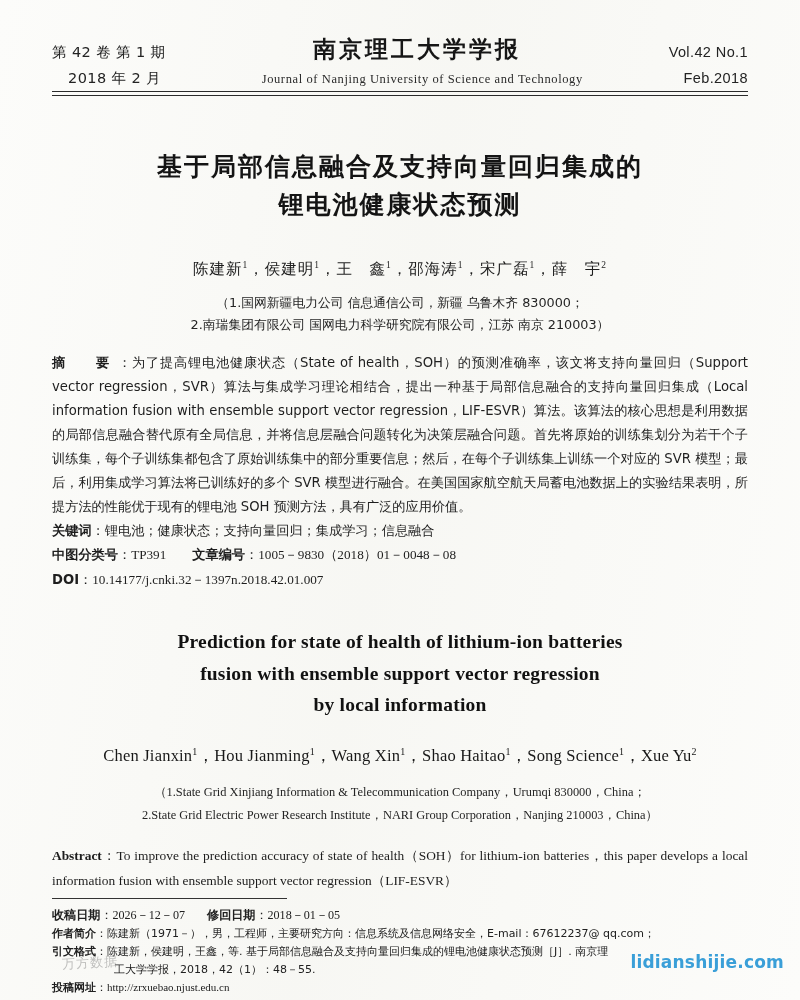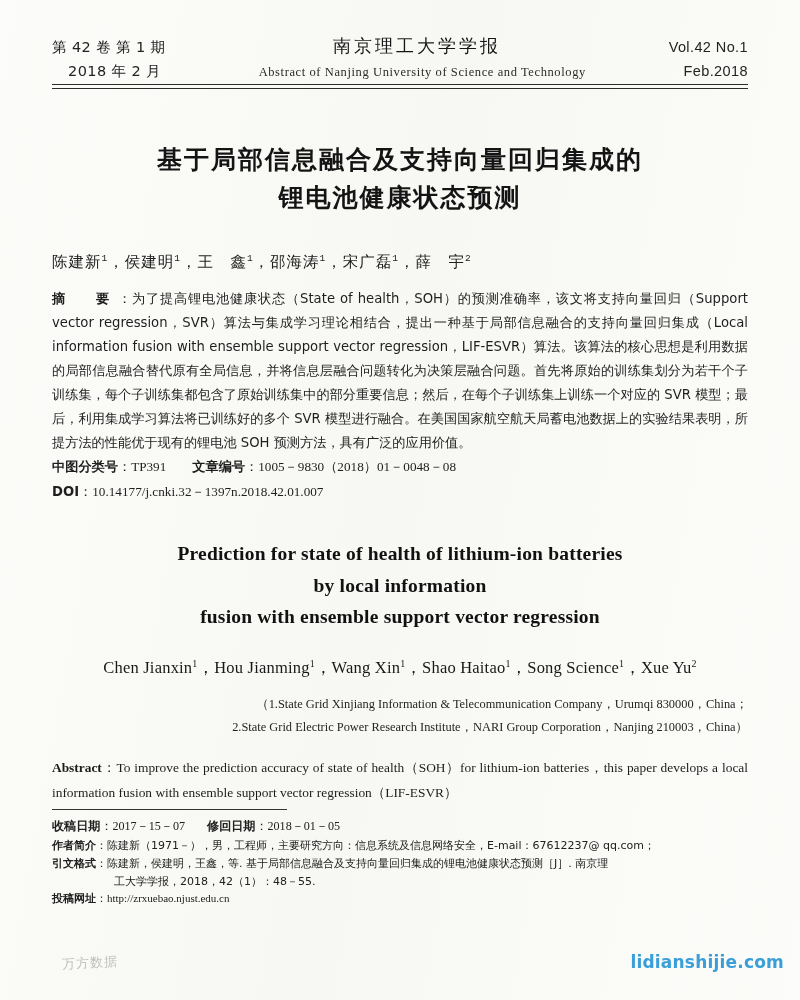--- a/index.html
+++ b/index.html
@@ -46,22 +46,22 @@
     color: #232323;
   }
   .mast-left.cn, .mast-right.en {
     font-family: Liberation Sans, sans-serif;
   }
   .cnfont {
     font-family: "DejaVu Sans", "Liberation Sans", sans-serif;
   }
   .mast-center-cn {
     font-family: "DejaVu Sans", "Liberation Sans", sans-serif;
-    font-weight: normal;
-    font-size: 18px;
+    font-weight: bold;
+    font-size: 23px;
     letter-spacing: 3px;
     color: #161616;
   }
   .mast-center-en {
     font-size: 12.5px;
     letter-spacing: 0.6px;
     color: #2a2a2a;
   }
   .mast-row2 { margin-bottom: 2px; }
   .mast-left-indent { padding-left: 16px; }
@@ -80,26 +80,26 @@
     font-weight: bold;
     font-size: 25px;
     letter-spacing: 2px;
     line-height: 1.55;
     color: #141414;
     margin-top: 52px;
   }
   .title-cn .l2 { display: block; }
 
   .authors-cn {
-    text-align: left;
+    text-align: center;
     font-size: 15.5px;
     letter-spacing: 1px;
     margin-top: 34px;
     color: #1d1d1d;
-    font-family: Liberation Mono, monospace;
+    font-family: Liberation Serif, serif;
   }
   .authors-cn sup { font-size: 9.5px; vertical-align: super; }
 
   .affil-cn {
     text-align: center;
     font-size: 12.8px;
     line-height: 1.75;
     margin-top: 12px;
     color: #242424;
     font-family: "DejaVu Sans", "Liberation Sans", sans-serif;
@@ -143,21 +143,21 @@
   .authors-en {
     text-align: center;
     font-size: 16.5px;
     margin-top: 24px;
     letter-spacing: 0.2px;
     color: #181818;
   }
   .authors-en sup { font-size: 10px; vertical-align: super; }
 
   .affil-en {
-    text-align: right;
+    text-align: center;
     font-size: 12.4px;
     line-height: 1.9;
     margin-top: 14px;
     color: #242424;
   }
 
   .abs-en {
     margin-top: 16px;
     font-size: 13.4px;
     line-height: 1.85;
@@ -215,73 +215,80 @@
 <div class="page">
 
   <div class="masthead">
     <div class="mast-row mast-row1">
       <div class="mast-left cnfont">第 42 卷  第 1 期</div>
       <div class="mast-center-cn">南京理工大学学报</div>
       <div class="mast-right en">Vol.42  No.1</div>
     </div>
     <div class="mast-row mast-row2">
       <div class="mast-left cnfont mast-left-indent">2018 年 2 月</div>
-      <div class="mast-center-en">Abstract of Nanjing University of Science and Technology</div>
+      <div class="mast-center-en">Journal of Nanjing University of Science and Technology</div>
       <div class="mast-right en">Feb.2018</div>
     </div>
     <div class="rule-double"></div>
   </div>
 
   <div class="title-cn">
     <span class="l1">基于局部信息融合及支持向量回归集成的</span>
     <span class="l2">锂电池健康状态预测</span>
   </div>
 
   <div class="authors-cn">
     <span>陈建新</span><sup>1</sup><span>，</span><span>侯建明</span><sup>1</sup><span>，</span><span>王　鑫</span><sup>1</sup><span>，</span><span>邵海涛</span><sup>1</sup><span>，</span><span>宋广磊</span><sup>1</sup><span>，</span><span>薛　宇</span><sup>2</sup>
   </div>
 
+  <div class="affil-cn">
+    <div>（1.国网新疆电力公司 信息通信公司，新疆 乌鲁木齐 830000；</div>
+    <div>2.南瑞集团有限公司 国网电力科学研究院有限公司，江苏 南京 210003）</div>
+  </div>
 
   <div class="abs-cn">
     <span class="lead">摘　要</span><span>：为了提高锂电池健康状态（State of health，SOH）的预测准确率，该文将支持向量回归（Support vector regression，SVR）算法与集成学习理论相结合，提出一种基于局部信息融合的支持向量回归集成（Local information fusion with ensemble support vector regression，LIF-ESVR）算法。该算法的核心思想是利用数据的局部信息融合替代原有全局信息，并将信息层融合问题转化为决策层融合问题。首先将原始的训练集划分为若干个子训练集，每个子训练集都包含了原始训练集中的部分重要信息；然后，在每个子训练集上训练一个对应的 SVR 模型；最后，利用集成学习算法将已训练好的多个 SVR 模型进行融合。在美国国家航空航天局蓄电池数据上的实验结果表明，所提方法的性能优于现有的锂电池 SOH 预测方法，具有广泛的应用价值。</span>
   </div>
 
+  <div class="meta-line">
+    <span class="k">关键词</span><span>：锂电池；健康状态；支持向量回归；集成学习；信息融合</span>
+  </div>
 
   <div class="meta-line">
     <span class="k">中图分类号</span><span class="v">：TP391</span><span class="meta-gap"></span><span class="k">文章编号</span><span class="v">：1005－9830（2018）01－0048－08</span>
   </div>
 
   <div class="meta-line">
     <span class="k">DOI</span><span class="v">：10.14177/j.cnki.32－1397n.2018.42.01.007</span>
   </div>
 
   <div class="title-en">
     <span>Prediction for state of health of lithium-ion batteries</span>
+    <span>fusion with ensemble support vector regression</span>
     <span>by local information</span>
-    <span>fusion with ensemble support vector regression</span>
   </div>
 
   <div class="authors-en">
     <span>Chen Jianxin</span><sup>1</sup><span>，</span><span>Hou Jianming</span><sup>1</sup><span>，</span><span>Wang Xin</span><sup>1</sup><span>，</span><span>Shao Haitao</span><sup>1</sup><span>，</span><span>Song Science</span><sup>1</sup><span>，</span><span>Xue Yu</span><sup>2</sup>
   </div>
 
   <div class="affil-en">
     <div>（1.State Grid Xinjiang Information &amp; Telecommunication Company，Urumqi 830000，China；</div>
     <div>2.State Grid Electric Power Research Institute，NARI Group Corporation，Nanjing 210003，China）</div>
   </div>
 
   <div class="abs-en">
     <span class="lead">Abstract</span><span>：To improve the prediction accuracy of state of health（SOH）for lithium-ion batteries，this paper develops a local information fusion with ensemble support vector regression（LIF-ESVR）</span>
   </div>
 
   <div class="footrule"></div>
 
   <div class="footnotes">
     <div class="fn-row">
-      <span class="k">收稿日期</span><span class="v">：2017－15－07</span><span class="fn-gap"></span><span class="k">修回日期</span><span class="v">：2018－01－05</span>
+      <span class="k">收稿日期</span><span class="v">：2026－12－07</span><span class="fn-gap"></span><span class="k">修回日期</span><span class="v">：2018－01－05</span>
     </div>
     <div class="fn-row tiny">
       <span class="k">作者简介</span><span>：陈建新（1971－），男，工程师，主要研究方向：信息系统及信息网络安全，E-mail：67612237@ qq.com；</span>
     </div>
     <div class="fn-row tiny">
       <span class="k">引文格式</span><span>：陈建新，侯建明，王鑫，等. 基于局部信息融合及支持向量回归集成的锂电池健康状态预测［J］. 南京理</span>
     </div>
     <div class="fn-row fn-indent tiny">
       <span>工大学学报，2018，42（1）：48－55.</span>
     </div>

